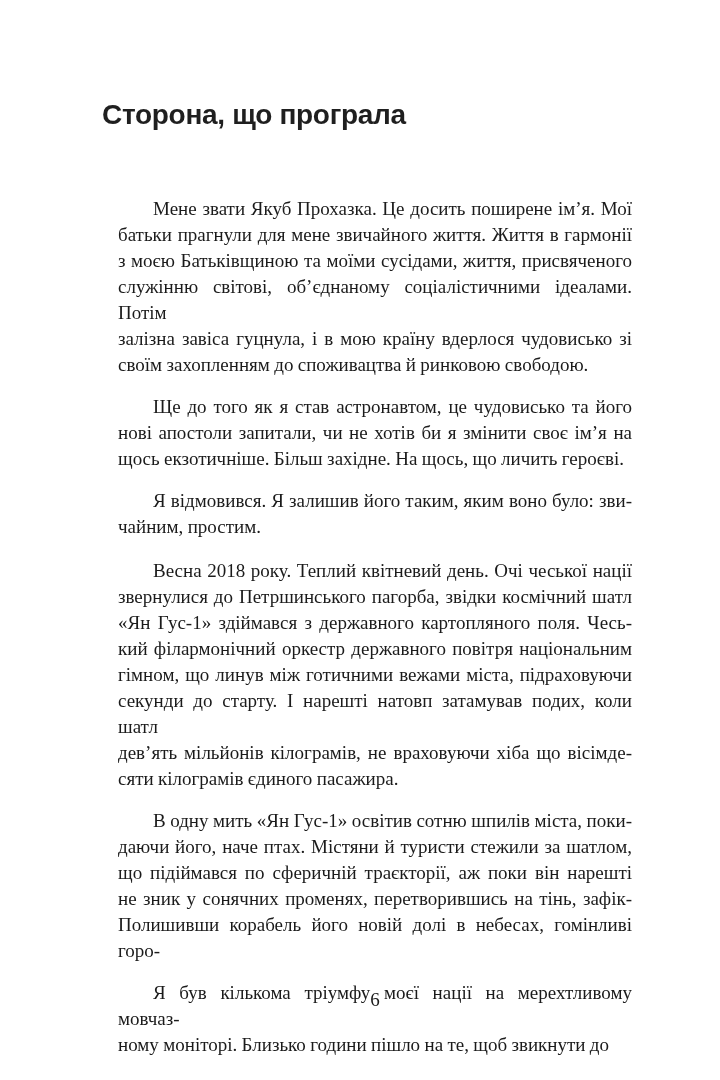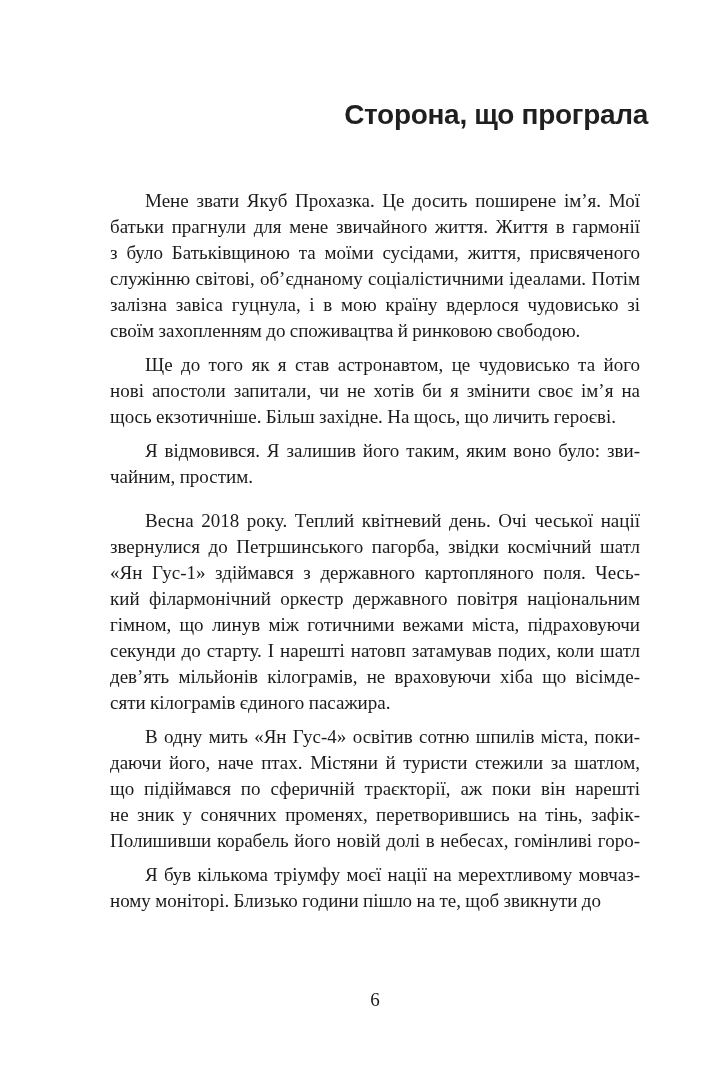--- a/index.html
+++ b/index.html
@@ -15,39 +15,39 @@
     overflow: hidden;
     font-family: "Liberation Serif", "DejaVu Serif", serif;
     color: var(--text-color, #1b1b1b);
   }
   .title {
     position: absolute;
     top: 101px;
     left: 102px;
     width: 546px;
     margin: 0;
-    text-align: right;
+    text-align: left;
     font-family: "Liberation Sans", "DejaVu Sans", sans-serif;
     font-weight: 700;
     font-size: 28px;
     line-height: 1;
     letter-spacing: -0.3px;
     color: var(--title-color, #1f1f1f);
   }
   .text-block {
     position: absolute;
     top: 180px;
     left: 102px;
     width: 546px;
     font-size: 19px;
     line-height: 26px;
     word-spacing: -0.02em;
   }
   .paragraph {
-    margin: 8px;
+    margin: 16px;
   }
   .paragraph.section-break {
     margin-top: 18px;
   }
   .line {
     text-align: justify;
     text-align-last: justify;
     white-space: normal;
   }
   .line.first {
@@ -69,21 +69,21 @@
 </head>
 <body>
 
 <div class="page">
   <h1 class="title">Сторона, що програла</h1>
 
   <div class="text-block">
       <div class="paragraph">
         <div class="line first">Мене звати Якуб Прохазка. Це досить поширене ім’я. Мої</div>
         <div class="line">батьки прагнули для мене звичайного життя. Життя в гармонії</div>
-        <div class="line">з було Батьківщиною та моїми сусідами, життя, присвяченого</div>
+        <div class="line">з моєю Батьківщиною та моїми сусідами, життя, присвяченого</div>
         <div class="line">служінню світові, об’єднаному соціалістичними ідеалами. Потім</div>
         <div class="line">залізна завіса гуцнула, і в мою країну вдерлося чудовисько зі</div>
         <div class="line last">своїм захопленням до споживацтва й ринковою свободою.</div>
       </div>
       <div class="paragraph">
         <div class="line first">Ще до того як я став астронавтом, це чудовисько та його</div>
         <div class="line">нові апостоли запитали, чи не хотів би я змінити своє ім’я на</div>
         <div class="line last">щось екзотичніше. Більш західне. На щось, що личить героєві.</div>
       </div>
       <div class="paragraph">
@@ -94,21 +94,21 @@
         <div class="line first">Весна 2018 року. Теплий квітневий день. Очі чеської нації</div>
         <div class="line">звернулися до Петршинського пагорба, звідки космічний шатл</div>
         <div class="line">«Ян Гус-1» здіймався з державного картопляного поля. Чесь-</div>
         <div class="line">кий філармонічний оркестр державного повітря національним</div>
         <div class="line">гімном, що линув між готичними вежами міста, підраховуючи</div>
         <div class="line">секунди до старту. І нарешті натовп затамував подих, коли шатл</div>
         <div class="line">дев’ять мільйонів кілограмів, не враховуючи хіба що вісімде-</div>
         <div class="line last">сяти кілограмів єдиного пасажира.</div>
       </div>
       <div class="paragraph">
-        <div class="line first">В одну мить «Ян Гус-4» освітив сотню шпилів міста, поки-</div>
+        <div class="line first">В одну мить «Ян Гус-1» освітив сотню шпилів міста, поки-</div>
         <div class="line">даючи його, наче птах. Містяни й туристи стежили за шатлом,</div>
         <div class="line">що підіймався по сферичній траєкторії, аж поки він нарешті</div>
         <div class="line">не зник у сонячних променях, перетворившись на тінь, зафік-</div>
         <div class="line">Полишивши корабель його новій долі в небесах, гомінливі горо-</div>
       </div>
       <div class="paragraph">
         <div class="line first">Я був кількома тріумфу моєї нації на мерехтливому мовчаз-</div>
         <div class="line last">ному моніторі. Близько години пішло на те, щоб звикнути до</div>
       </div>
     </div>

